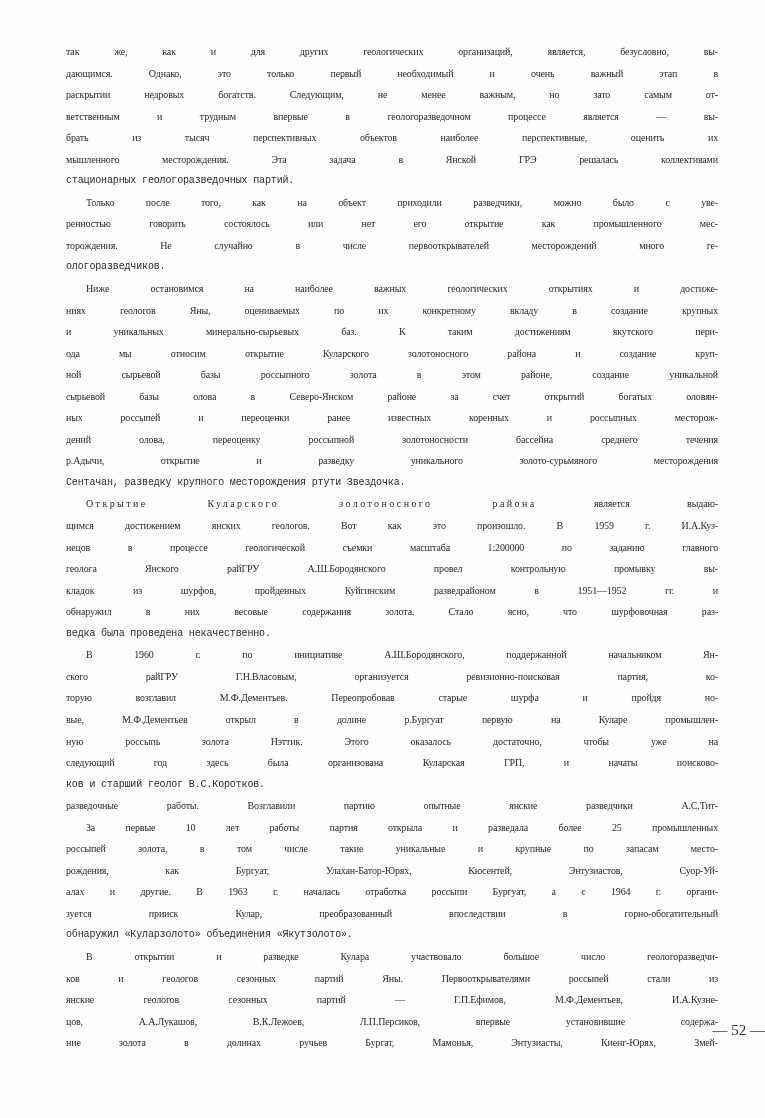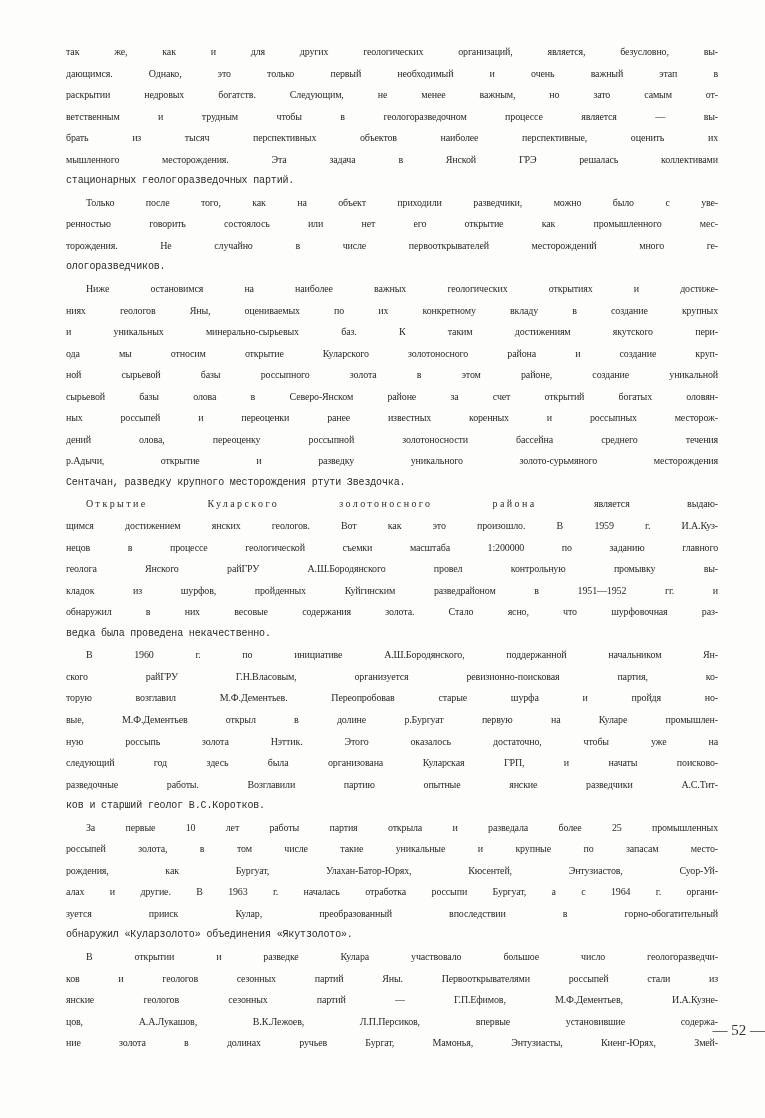--- a/index.html
+++ b/index.html
@@ -24,21 +24,21 @@
     font-size:15px; color:#333;
   }
 </style>
 </head>
 <body>
 
 <div class="page" id="page">
     <div class="line">так же, как и для других геологических организаций, является, безусловно, вы-</div>
     <div class="line">дающимся. Однако, это только первый необходимый и очень важный этап в</div>
     <div class="line">раскрытии недровых богатств. Следующим, не менее важным, но зато самым от-</div>
-    <div class="line">ветственным и трудным чтобы в геологоразведочном процессе является — вы-</div>
+    <div class="line">ветственным и трудным впервые в геологоразведочном процессе является — вы-</div>
     <div class="line">брать из тысяч перспективных объектов наиболее перспективные, оценить их</div>
     <div class="line">мышленного месторождения. Эта задача в Янской ГРЭ решалась коллективами</div>
     <div class="line last">стационарных геологоразведочных партий.</div>
     <div class="line indent">Только после того, как на объект приходили разведчики, можно было с уве-</div>
     <div class="line">ренностью говорить состоялось или нет его открытие как промышленного мес-</div>
     <div class="line">торождения. Не случайно в числе первооткрывателей месторождений много ге-</div>
     <div class="line last">ологоразведчиков.</div>
     <div class="line indent">Ниже остановимся на наиболее важных геологических открытиях и достиже-</div>
     <div class="line">ниях геологов Яны, оцениваемых по их конкретному вкладу в создание крупных</div>
     <div class="line">и уникальных минерально-сырьевых баз. К таким достижениям якутского пери-</div>
@@ -55,22 +55,22 @@
     <div class="line">геолога Янского райГРУ А.Ш.Бородянского провел контрольную промывку вы-</div>
     <div class="line">кладок из шурфов, пройденных Куйгинским разведрайоном в 1951—1952 гг. и</div>
     <div class="line">обнаружил в них весовые содержания золота. Стало ясно, что шурфовочная раз-</div>
     <div class="line last">ведка была проведена некачественно.</div>
     <div class="line indent">В 1960 г. по инициативе А.Ш.Бородянского, поддержанной начальником Ян-</div>
     <div class="line">ского райГРУ Г.Н.Власовым, организуется ревизионно-поисковая партия, ко-</div>
     <div class="line">торую возглавил М.Ф.Дементьев. Переопробовав старые шурфа и пройдя но-</div>
     <div class="line">вые, М.Ф.Дементьев открыл в долине р.Бургуат первую на Куларе промышлен-</div>
     <div class="line">ную россыпь золота Нэттик. Этого оказалось достаточно, чтобы уже на</div>
     <div class="line">следующий год здесь была организована Куларская ГРП, и начаты поисково-</div>
+    <div class="line last">ков и старший геолог В.С.Коротков.</div>
     <div class="line">разведочные работы. Возглавили партию опытные янские разведчики А.С.Тит-</div>
-    <div class="line last">ков и старший геолог В.С.Коротков.</div>
     <div class="line indent">За первые 10 лет работы партия открыла и разведала более 25 промышленных</div>
     <div class="line">россыпей золота, в том числе такие уникальные и крупные по запасам место-</div>
     <div class="line">рождения, как Бургуат, Улахан-Батор-Юрях, Кюсентей, Энтузиастов, Суор-Уй-</div>
     <div class="line">алах и другие. В 1963 г. началась отработка россыпи Бургуат, а с 1964 г. органи-</div>
     <div class="line">зуется прииск Кулар, преобразованный впоследствии в горно-обогатительный</div>
     <div class="line last">обнаружил «Куларзолото» объединения «Якутзолото».</div>
     <div class="line indent">В открытии и разведке Кулара участвовало большое число геологоразведчи-</div>
     <div class="line">ков и геологов сезонных партий Яны. Первооткрывателями россыпей стали из</div>
     <div class="line">янские геологов сезонных партий — Г.П.Ефимов, М.Ф.Дементьев, И.А.Кузне-</div>
     <div class="line">цов, А.А.Лукашов, В.К.Лежоев, Л.П.Персиков, впервые установившие содержа-</div>

